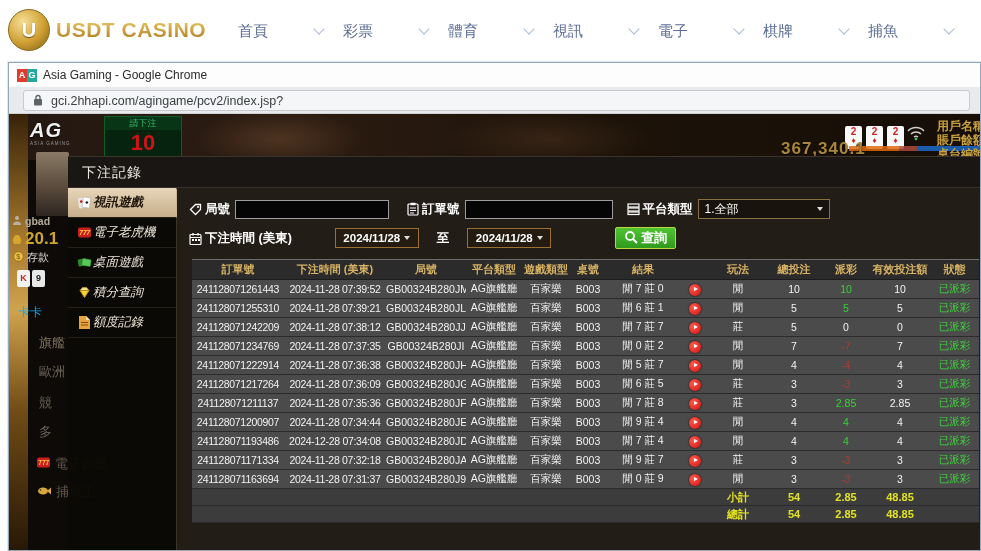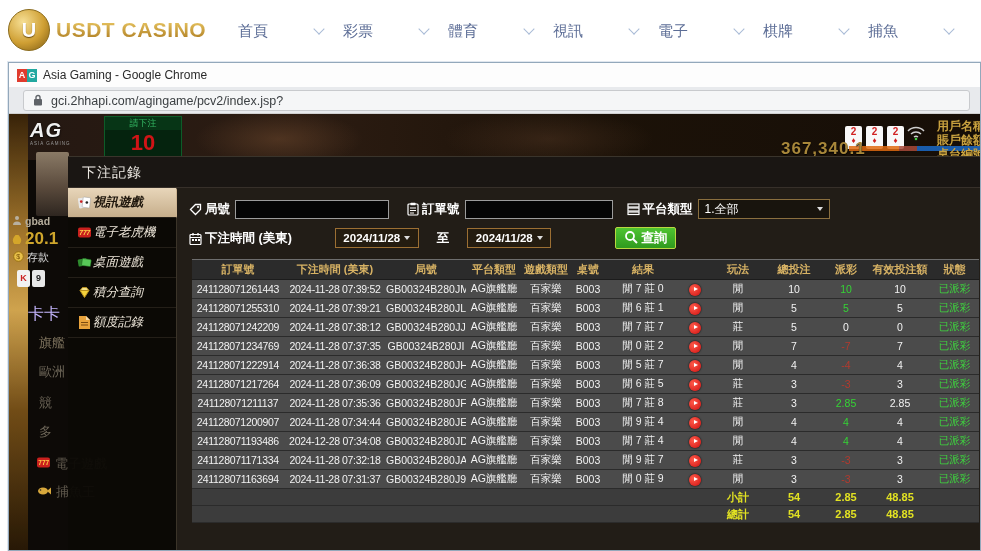--- a/index.html
+++ b/index.html
@@ -76,21 +76,21 @@
     font-size:17px;font-weight:700;color:#cfa62c;}
   .deposit-row{position:absolute;left:4px;top:136px;display:flex;align-items:center;gap:3px;
     font-size:11px;color:#ddd;}
   .minicards{position:absolute;left:8px;top:156px;display:flex;gap:2px;}
   .mini{width:13px;height:17px;background:#f2f2f2;border-radius:2px;font-size:9px;font-weight:700;
     text-align:center;line-height:17px;}
   .mini.red{color:#c22;}
   .mini.dark{color:#222;background:#e8e8e8;}
   .bg-lobby .lobby-item{position:absolute;color:#6e6759;font-size:13px;white-space:nowrap;
     display:flex;align-items:center;gap:4px;}
-  .bg-lobby .lobby-item:nth-child(1){left:19px;top:190px;font-size:16px;color:#c4b5fd;}
+  .bg-lobby .lobby-item:nth-child(1){left:9px;top:190px;font-size:12px;color:#0ea5e9;}
   .bg-lobby .lobby-item:nth-child(2){left:30px;top:220px;color:#7c715c;}
   .bg-lobby .lobby-item:nth-child(3){left:30px;top:249px;}
   .bg-lobby .lobby-item:nth-child(4){left:30px;top:280px;}
   .bg-lobby .lobby-item:nth-child(5){left:30px;top:309px;}
   .bg-lobby .lobby-item:nth-child(6){left:27px;top:341px;color:#5f584c;}
   .bg-lobby .lobby-item:nth-child(7){left:27px;top:369px;color:#5f584c;}
 
   
   .modal{position:absolute;left:59px;top:43px;right:0;bottom:0;z-index:5;
     box-shadow:0 -1px 0 #3a342b;}

